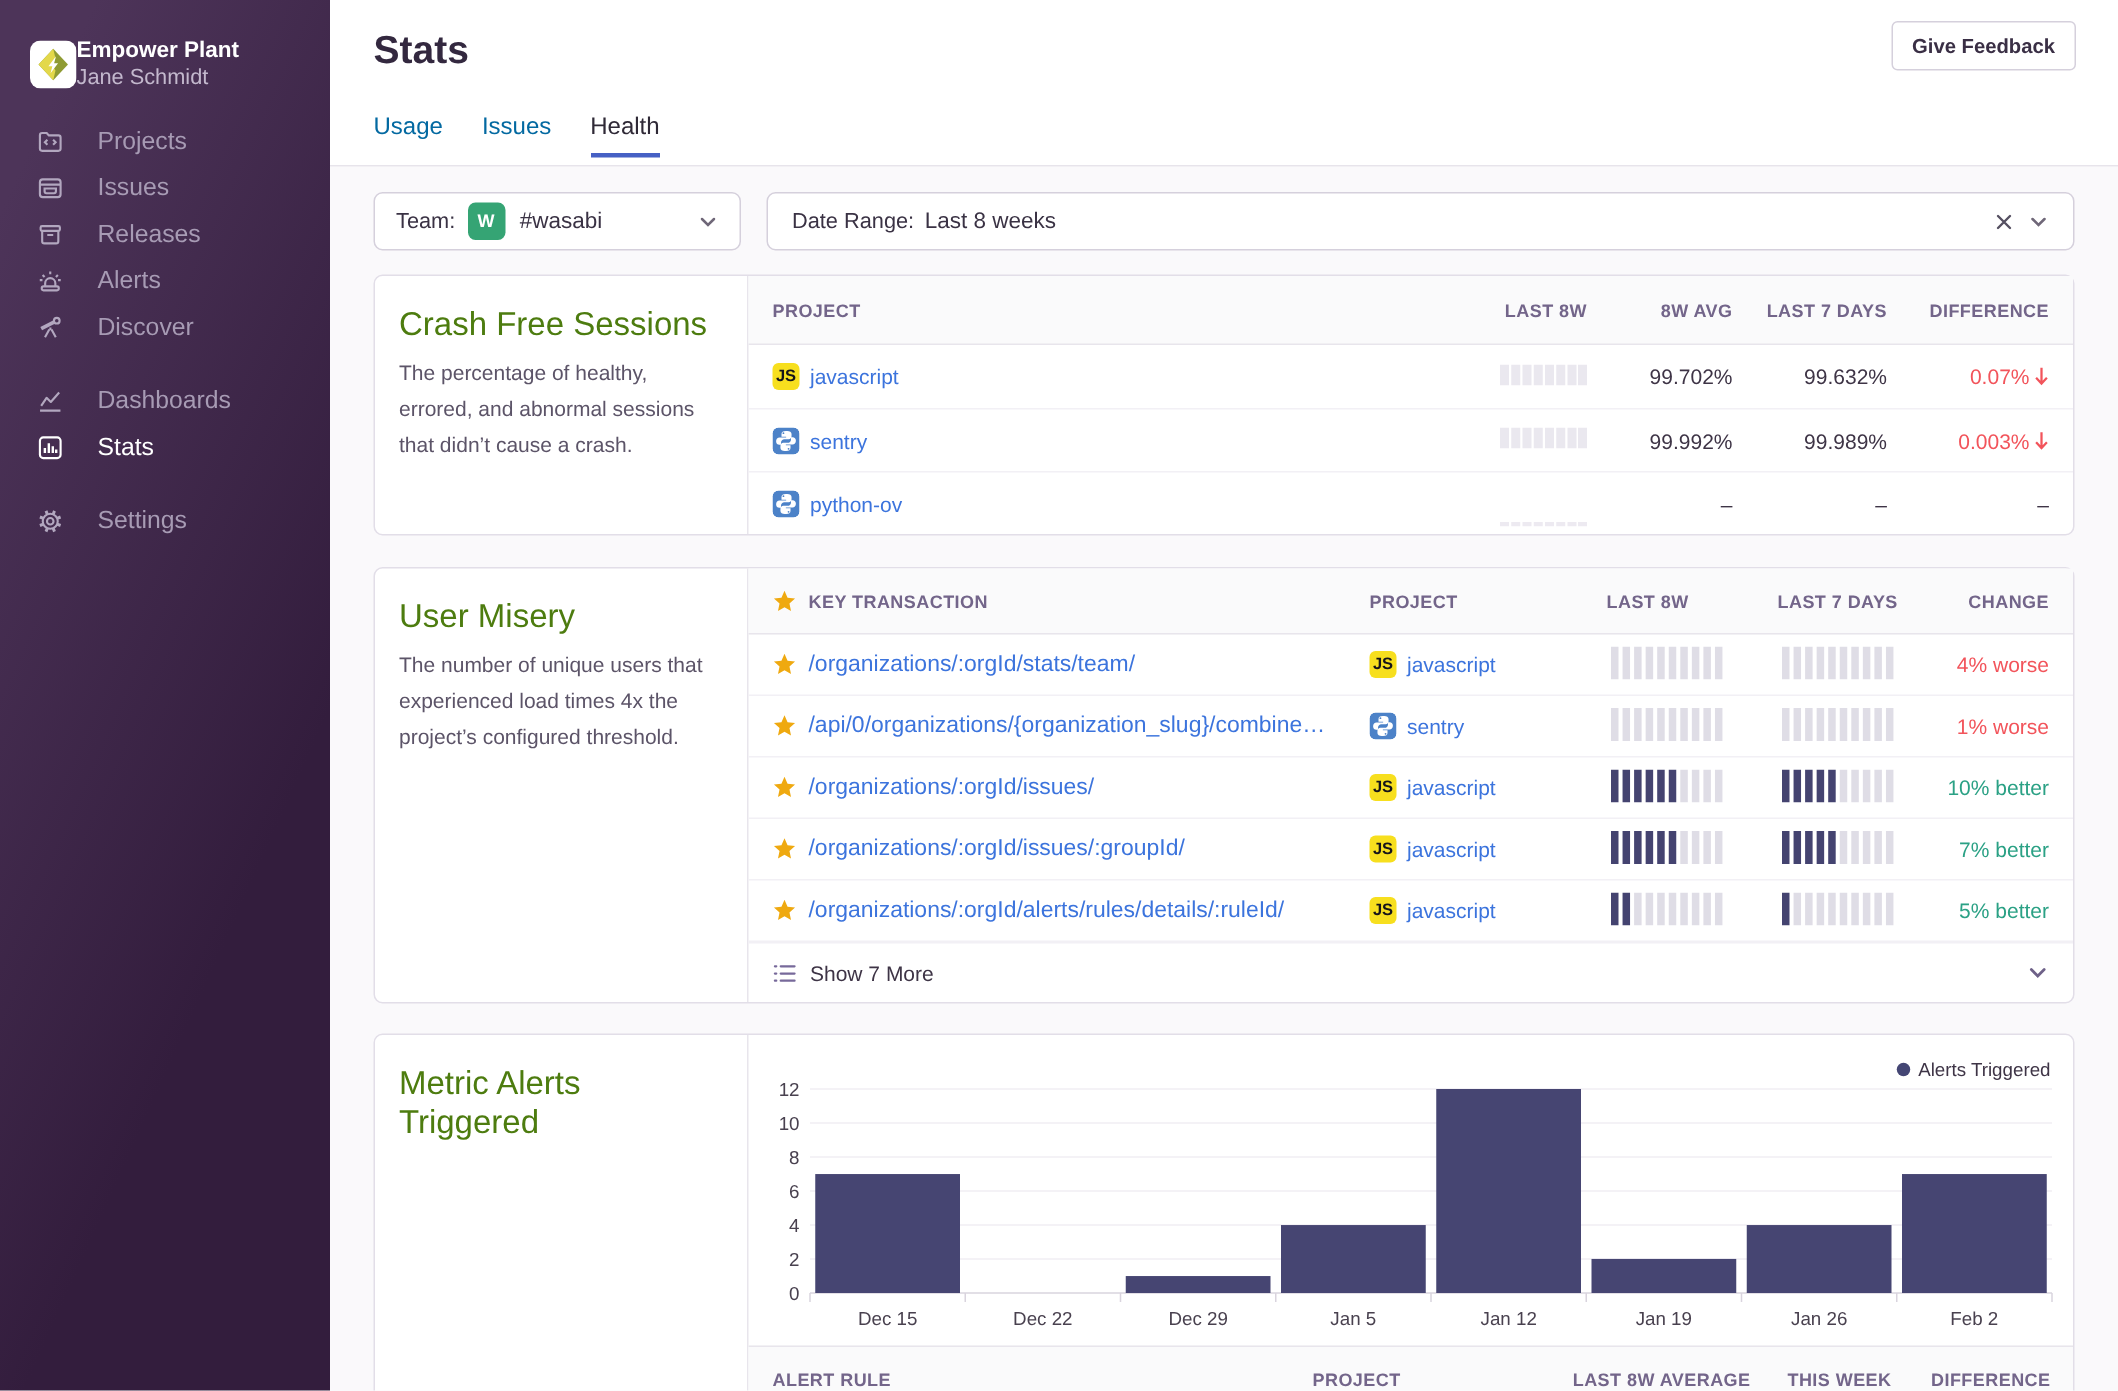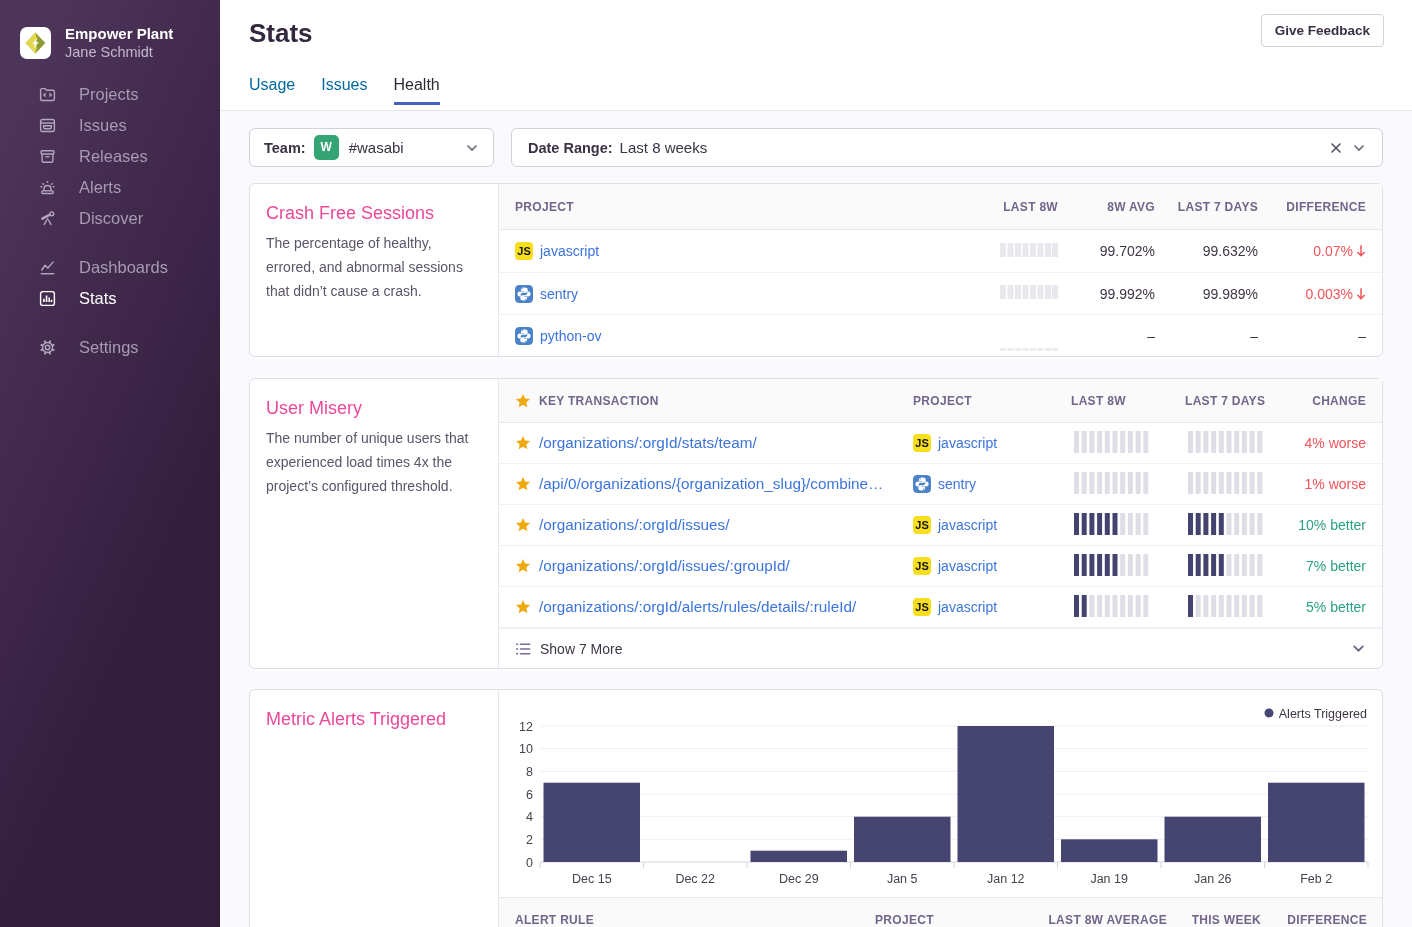--- a/index.html
+++ b/index.html
@@ -3,25 +3,25 @@
 <meta charset="utf-8">
 <style>
 *{box-sizing:border-box;margin:0;padding:0}
 html,body{width:1412px;height:927px;overflow:hidden}
 body{font-family:"Liberation Sans",sans-serif;background:#faf9fb;color:#3e3446}
 
 #sidebar{position:fixed;left:0;top:0;width:220px;height:927px;
  background:linear-gradient(294.17deg,#331d3d 32%,#4d3459 90%);}
 .org{display:flex;align-items:center;padding:24px 0 0 20px}
 .org .logo{width:31px;height:32px;flex:0 0 31px}
-.org .names{margin-left:14px}
+.org .names{}
 .oname{color:#fff;font-weight:bold;font-size:15px;line-height:19px}
 .uname{color:#c3b8cd;font-size:14.5px;line-height:17px;margin-top:1px}
 nav{margin-top:18px}
-.navitem{display:flex;align-items:center;height:31px;padding-left:39px;
+.navitem{display:flex;align-items:center;height:31px;padding-left:25px;
  color:#a79bb4;font-size:16.5px}
 .navitem svg{width:17px;height:17px;margin-right:23px;flex:0 0 17px}
 .navitem.active{color:#fff}
 .navgap{height:18px}
 
 #main{margin-left:220px;position:relative;height:927px}
 header{background:#fff;height:111px;border-bottom:1px solid #e7e4eb;position:relative}
 h1{font-size:26px;font-weight:bold;color:#33283f;padding:18px 0 0 29px;line-height:30px}
 .feedback{position:absolute;top:14px;right:28px;height:33px;background:#fff;
  border:1px solid #d5d0dc;border-radius:4px;font-weight:bold;font-size:13.5px;
@@ -29,29 +29,29 @@
 .tabs{display:flex;padding-left:29px;margin-top:28px}
 .tab{font-size:16px;color:#0369a1;margin-right:26px;padding-bottom:8px;border-bottom:3px solid transparent}
 .tab.active{color:#2f2936;border-bottom-color:#4660c4}
 .content{padding:17px 29px 0 29px}
 
 .filters{display:flex;gap:17px}
 .fbox{background:#fff;border:1px solid #d5d0dc;border-radius:6px;height:39px;
  display:flex;align-items:center;font-size:14.5px}
 .teambox{width:245px;padding:0 14px}
 .datebox{flex:1;padding:0 16px}
-.flabel{font-weight:bold;color:#3a3244}
+.flabel{font-weight:normal;color:#3a3244}
 .wbadge{width:25px;height:25px;background:#35a474;border-radius:5px;color:#fff;
  font-size:12px;font-weight:bold;text-align:center;line-height:25px;margin:0 10px 0 8px}
 .chev{margin-left:auto}
 
 .panel{background:#fff;border:1px solid #e2dee8;border-radius:6px;margin-top:16px;
  display:grid;grid-template-columns:249px 1fr}
 .pleft{border-right:1px solid #e8e5ec;padding:19px 16px}
-.ptitle{font-size:18px;color:#ec4899}
+.ptitle{font-size:22px;color:#4d7c0f}
 .pdesc{font-size:14px;color:#5c5468;line-height:24px;margin-top:7px}
 .thead{background:#fafafb;border-bottom:1px solid #e8e5ec;color:#73658a;
  font-size:12px;font-weight:bold;letter-spacing:.3px}
 .trow{border-bottom:1px solid #f2f0f5;font-size:14px}
 .trow:last-child{border-bottom:none}
 a.link{color:#3C74DD;text-decoration:none}
 .num{color:#3E3446}
 .red{color:#f2545b}
 .green{color:#2BA185}
 

